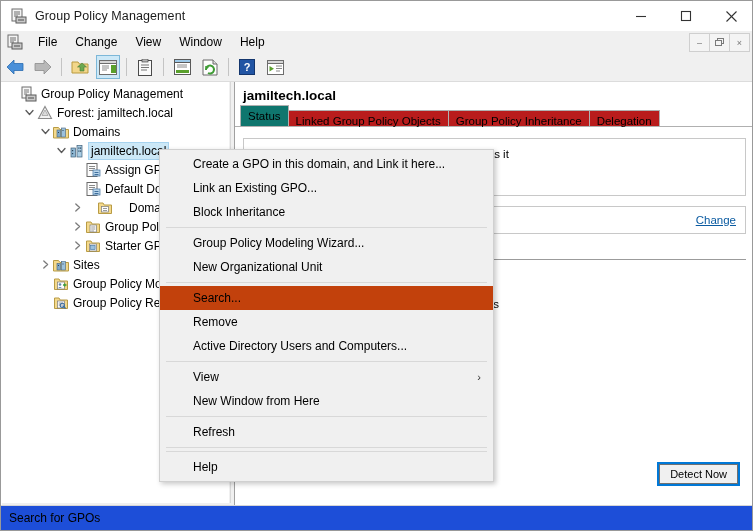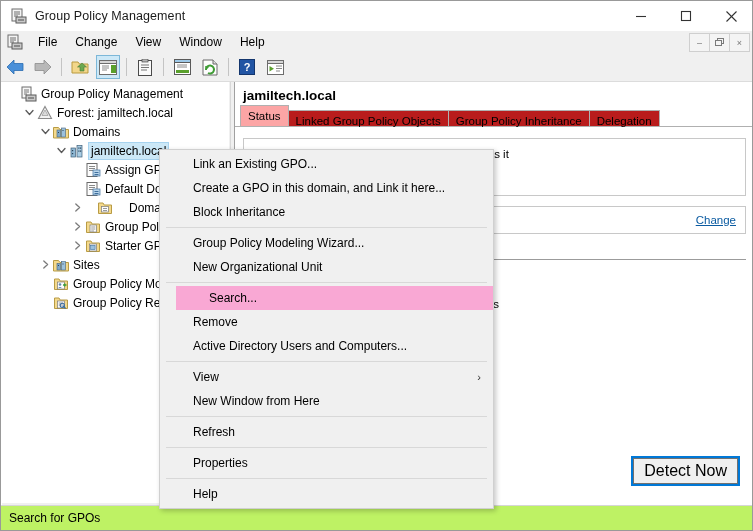--- a/index.html
+++ b/index.html
@@ -158,21 +158,21 @@
     font-size: 11.5px; color: #000;
     padding: 3px 7px 3px 7px;
     border: 1px solid #b0b0b0;
     border-bottom: none;
     background: #b91c1c;
     margin-right: -1px;
     height: 16px; box-sizing: border-box;
     line-height: 14px;
   }
   .tab.active {
-    background: #fca5a5;
+    background: #0f766e;
     position: relative; z-index: 2;
     height: 21px;
   }
 
   
   .rp-body {
     position: absolute; left: 0; top: 50px; right: 0; bottom: 0;
     background: #ffffff;
     padding: 6px 8px 0 8px;
     box-sizing: border-box;
@@ -193,21 +193,21 @@
   .sect-head {
     font-size: 11.5px; font-weight: bold; padding: 10px 0 3px 1px;
   }
   .hr { height: 1px; background: #9b9b9b; margin: 0 0 8px 0; }
   .para { font-size: 11.5px; line-height: 16px; padding-left: 1px; }
   .para + .para { margin-top: 12px; }
   .detect-wrap {
     position: absolute; right: 16px; bottom: 22px;
   }
   .detect-btn {
-    font-size: 16px;
+    font-size: 11px;
     padding: 3px 10px;
     background: #f0f0f0;
     border: 1px solid #707070;
     outline: 2px solid #0078d7;
     color: #000;
   }
 
   
   .ctxmenu {
     position: absolute; left: 158px; top: 148px; width: 333px;
@@ -217,32 +217,32 @@
     padding: 2px 0;
     z-index: 50;
     font-size: 12px;
   }
   .ctxitem {
     height: 24px; line-height: 24px;
     padding-left: 33px; padding-right: 14px;
     color: #000; white-space: nowrap;
     position: relative;
   }
-  .ctxitem.hl { background: #f9a8d4; margin-left: 16px; }
+  .ctxitem.hl { background: #c2410c; }
   .ctxitem .submark {
     position: absolute; right: 12px; top: 0; color: #333; font-size: 11px;
   }
   .ctxsep {
     height: 1px; background: #d8d8d8; margin: 3px 6px 3px 6px;
   }
 
   
   .statusbar {
     position: absolute; left: 0; bottom: 0; width: 753px; height: 24px;
-    background: #bef264;
+    background: #1d4ed8;
     border-top: 1px solid #d6d6d6;
     display: flex; align-items: center;
   }
   .statusbar .st-text {
     font-size: 12px; color: #000; padding-left: 8px;
   }
   .scrollbar-h {
     position: absolute; left: 1px; bottom: 24px; width: 231px; height: 3px;
     background: #f0f0f0;
   }
@@ -582,37 +582,36 @@
         <div class="para">astructure status from all of the domain controllers</div>
 
         <div class="detect-wrap">
           <button class="detect-btn">Detect Now</button>
         </div>
       </div>
     </div>
   </div>
 
   <div class="ctxmenu" id="ctxmenu">
+      <div class="ctxitem"><span>Create a GPO in this domain, and Link it here...</span></div>
       <div class="ctxitem"><span>Link an Existing GPO...</span></div>
-      <div class="ctxitem"><span>Create a GPO in this domain, and Link it here...</span></div>
       <div class="ctxitem"><span>Block Inheritance</span></div>
       <div class="ctxsep"></div>
       <div class="ctxitem"><span>Group Policy Modeling Wizard...</span></div>
       <div class="ctxitem"><span>New Organizational Unit</span></div>
       <div class="ctxsep"></div>
       <div class="ctxitem hl"><span>Search...</span></div>
       <div class="ctxitem"><span>Remove</span></div>
       <div class="ctxitem"><span>Active Directory Users and Computers...</span></div>
       <div class="ctxsep"></div>
       <div class="ctxitem"><span>View</span><span class="submark">›</span></div>
       <div class="ctxitem"><span>New Window from Here</span></div>
       <div class="ctxsep"></div>
       <div class="ctxitem"><span>Refresh</span></div>
       <div class="ctxsep"></div>
-      <div class="ctxitem"><span>Properties</span></div>
       <div class="ctxsep"></div>
       <div class="ctxitem"><span>Help</span></div>
     </div>
 
   <div class="scrollbar-h"></div>
 
   <div class="statusbar">
     <span class="st-text">Search for GPOs</span>
   </div>
 </div>

